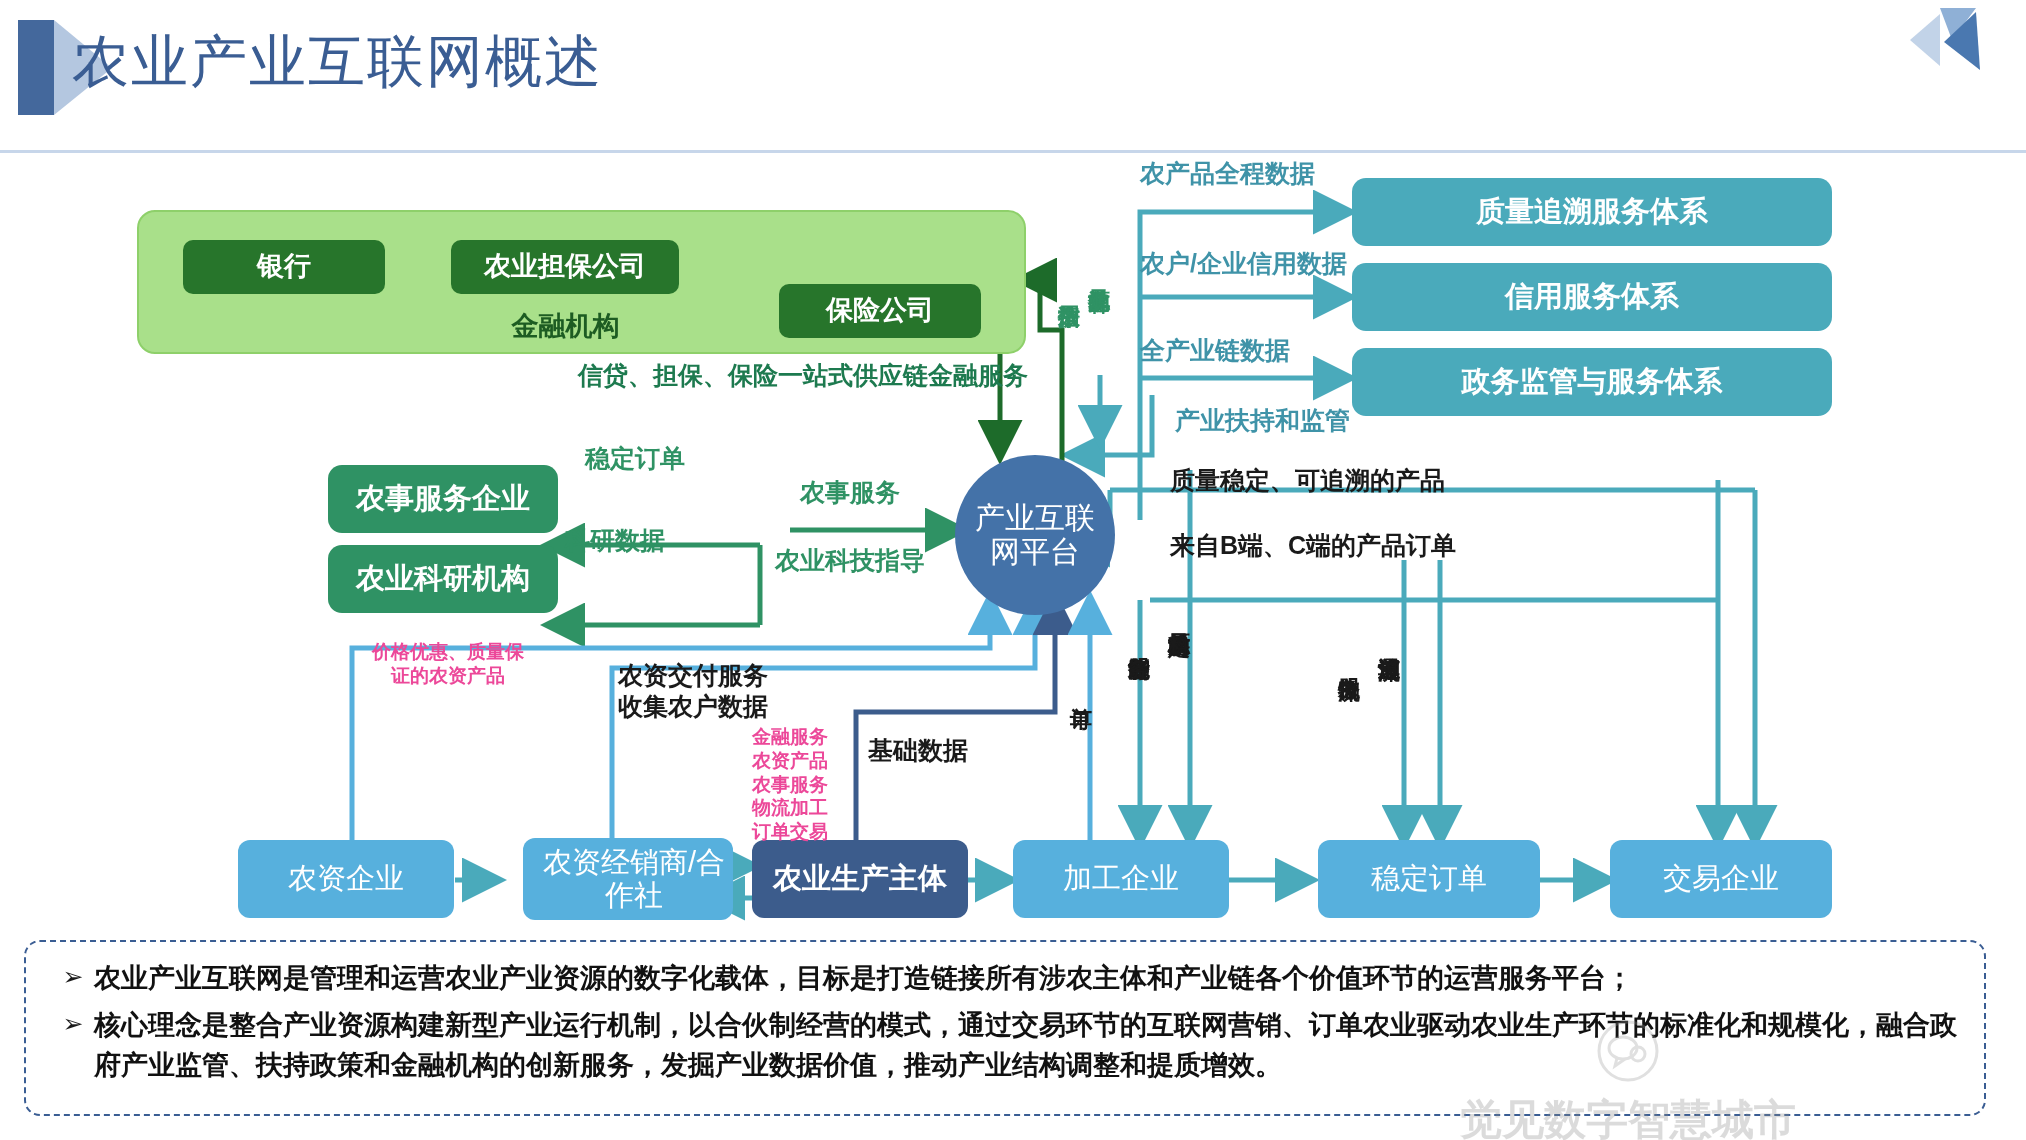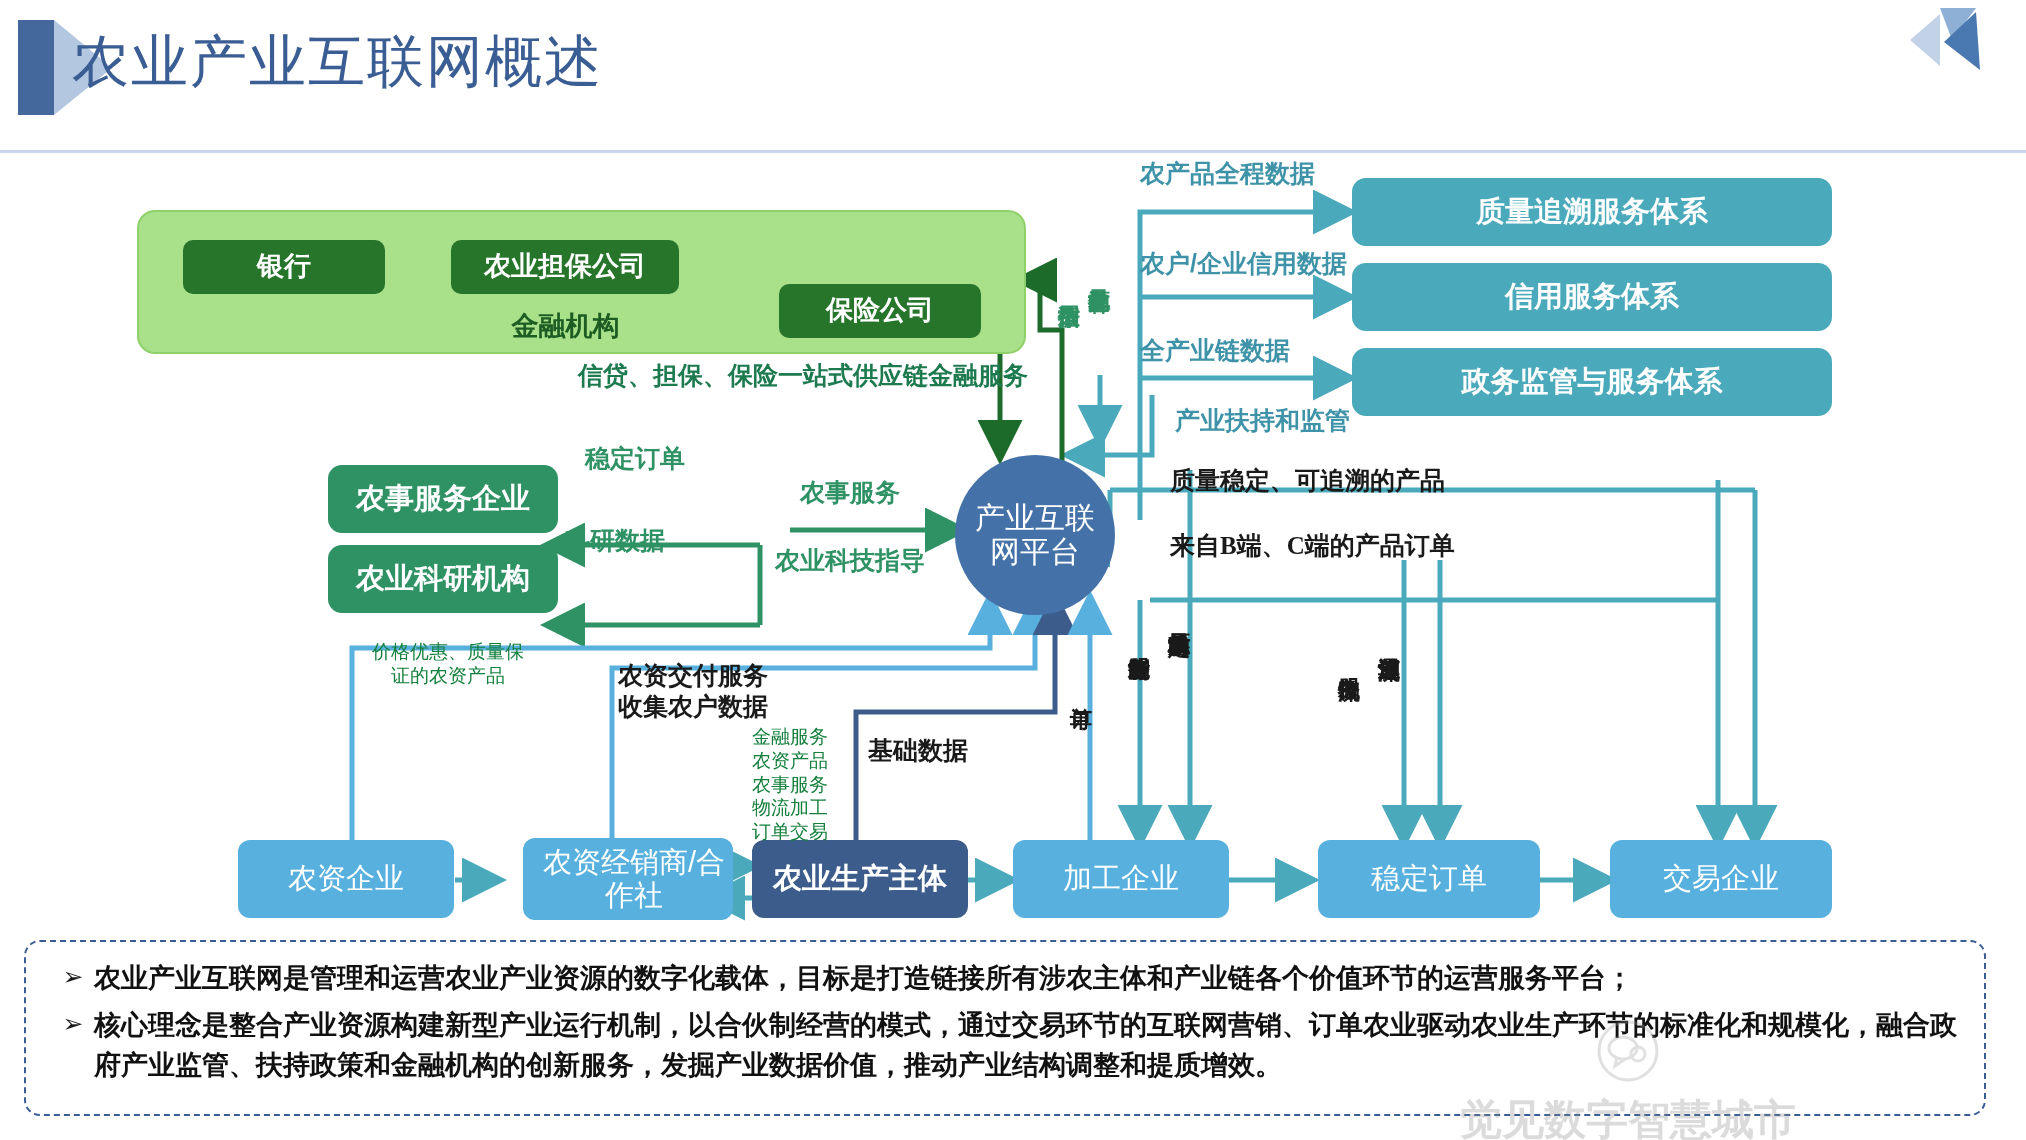--- a/index.html
+++ b/index.html
@@ -38,21 +38,21 @@
 
   .chain{background:#57b0dd;font-size:29px;border-radius:12px;font-weight:400;}
   .chain.dark{background:#3c5c8c;font-weight:700;}
 
   
   .lab{position:absolute;white-space:pre-line;line-height:1.25;}
   .lab.green{color:#2f9264;font-size:25px;font-weight:700;}
   .lab.green-dk{color:#1d7a4f;font-size:25px;font-weight:700;}
   .lab.teal{color:#3f93a8;font-size:25px;font-weight:700;}
   .lab.black{color:#1a1a1a;font-size:25px;font-weight:700;}
-  .lab.small{font-size:19px;font-weight:400;color:#15803d;}
+  .lab.small{font-size:19px;font-weight:700;color:#ec4899;}
   .lab.vgreen{writing-mode:vertical-rl;text-orientation:upright;color:#2f9264;
        font-size:22px;font-weight:700;line-height:1.05;}
   .lab.vblack{writing-mode:vertical-rl;text-orientation:upright;color:#1a1a1a;
        font-size:22px;font-weight:700;line-height:1.05;}
 
   
   #connectors{position:absolute;left:0;top:0;width:2026px;height:1140px;
       pointer-events:none;}
 
   
@@ -215,21 +215,21 @@
 
 <div class="lab vgreen" style="left:1088px;top:272px;height:150px;">批量化的客源</div>
 <div class="lab vgreen" style="left:1058px;top:288px;height:130px;">信用数据</div>
 
 <div class="lab green" style="left:585px;top:443px;">稳定订单</div>
 <div class="lab green" style="left:565px;top:525px;">科研数据</div>
 <div class="lab green" style="left:800px;top:477px;">农事服务</div>
 <div class="lab green" style="left:775px;top:545px;">农业科技指导</div>
 
 <div class="lab black" style="left:1170px;top:465px;">质量稳定、可追溯的产品</div>
-<div class="lab black" style="left:1170px;top:530px;font-family:Liberation Serif, serif;">来自B端、C端的产品订单</div>
+<div class="lab black" style="left:1170px;top:530px;">来自B端、C端的产品订单</div>
 
 <div class="lab small" style="left:358px;top:640px;width:180px;text-align:center;">价格优惠、质量保
 证的农资产品</div>
 <div class="lab black" style="left:618px;top:660px;">农资交付服务
 收集农户数据</div>
 <div class="lab small" style="left:752px;top:725px;text-align:left;">金融服务
 农资产品
 农事服务
 物流加工
 订单交易</div>

